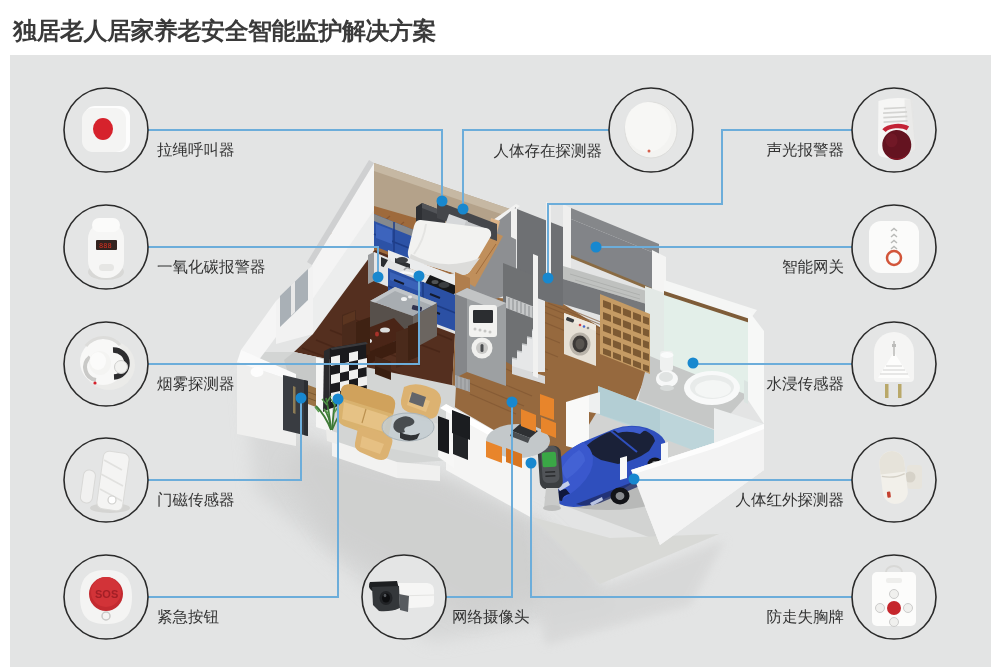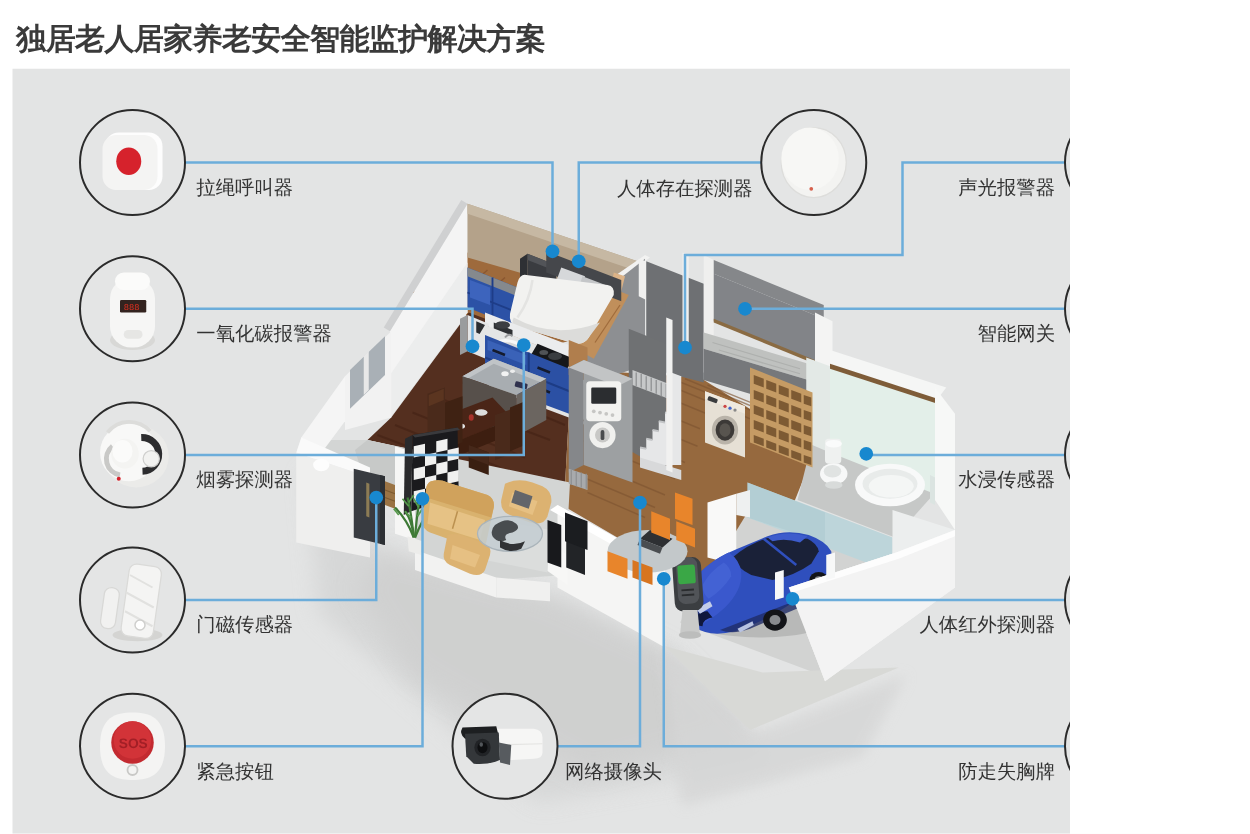--- a/index.html
+++ b/index.html
@@ -1,16 +1,16 @@
 <!DOCTYPE html>
 <html><head>
 <meta charset="utf-8">
 <style>
 html,body{margin:0;padding:0;background:#ffffff;}
-.page{position:relative;width:856px;height:667px;overflow:hidden;font-family:"Liberation Sans",sans-serif;}
+.page{position:relative;width:1000px;height:667px;overflow:hidden;font-family:"Liberation Sans",sans-serif;}
 </style>
 </head>
 <body>
 <div class="page">
 <svg width="1000" height="667" viewBox="0 0 1000 667" xmlns="http://www.w3.org/2000/svg">
 <defs>
 <clipPath id="pagec">
           <rect x="0" y="0" width="1000" height="667"></rect>
         </clipPath>
 </defs>

